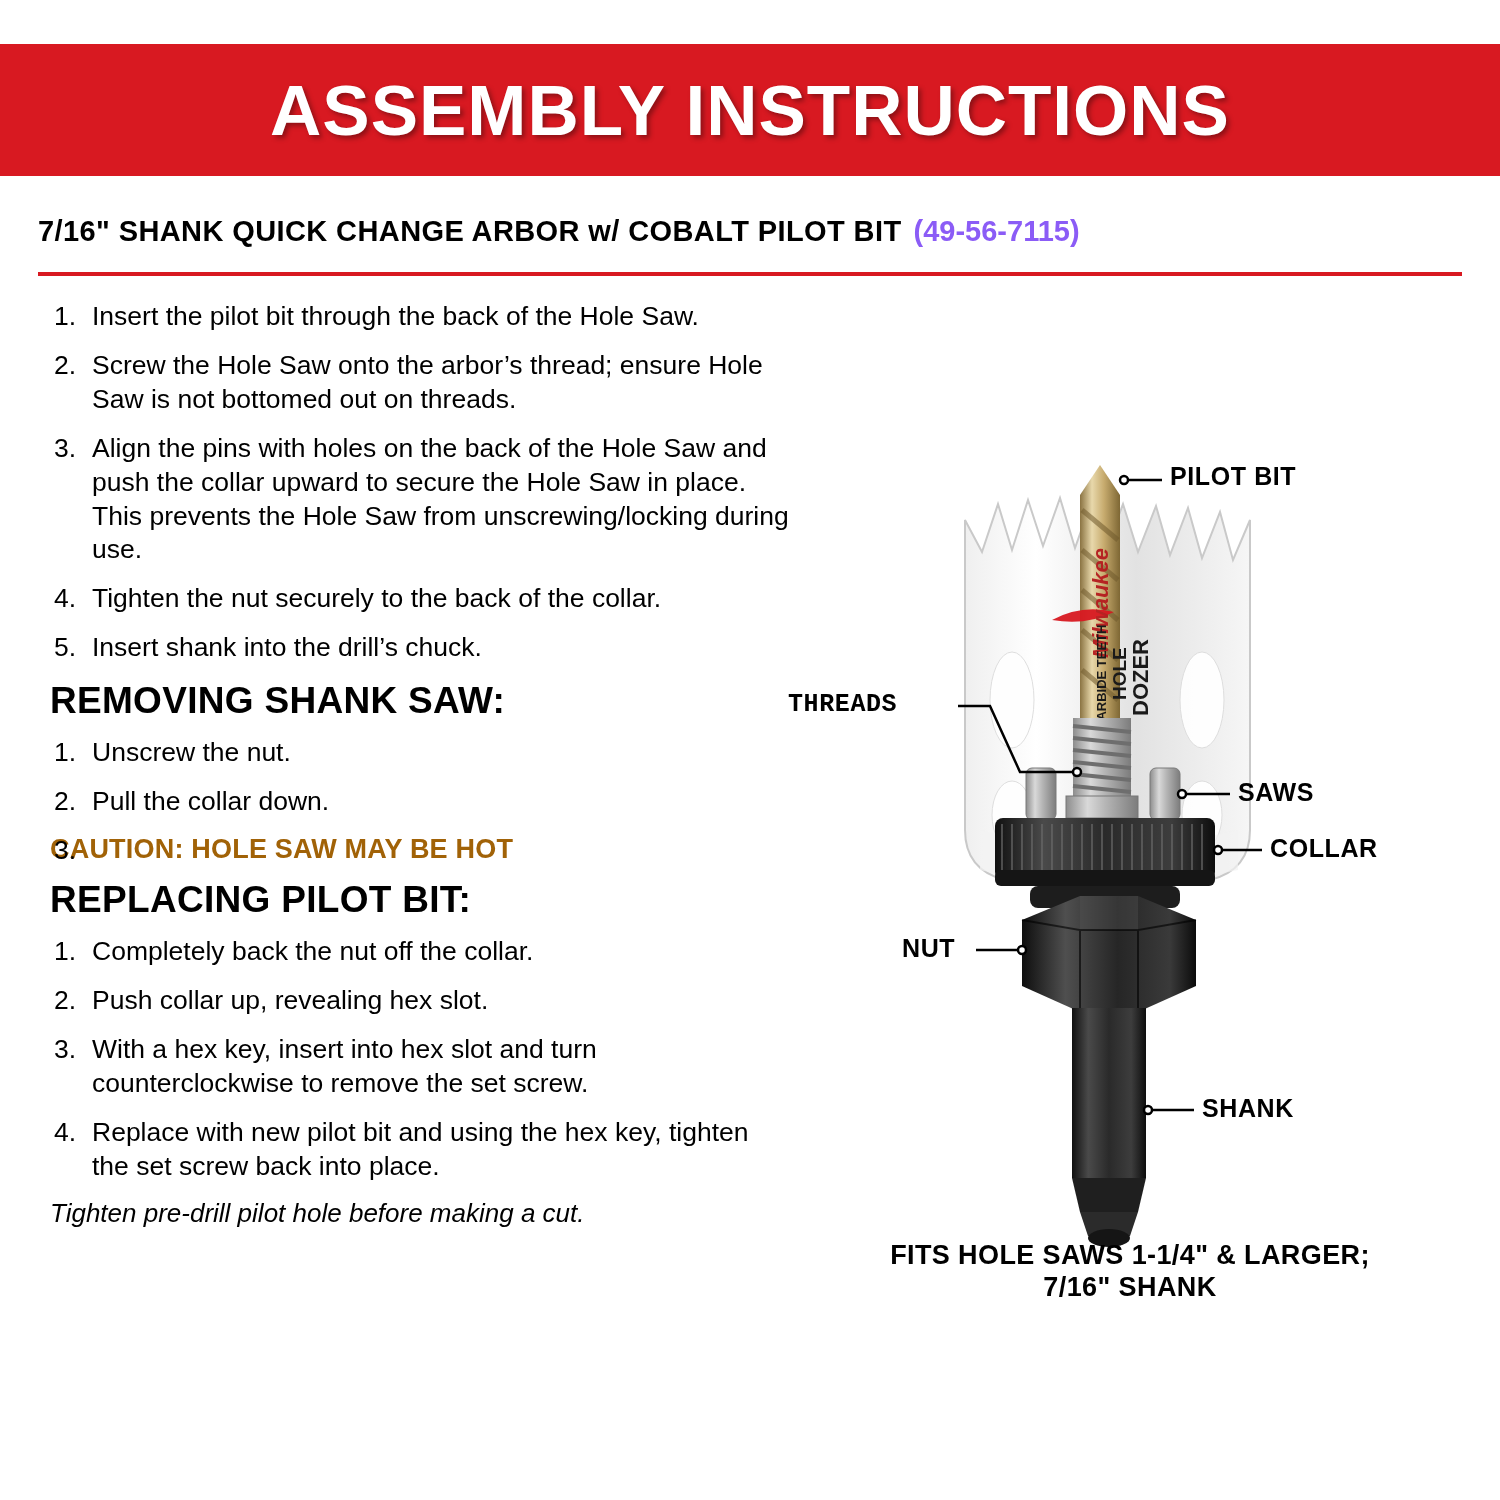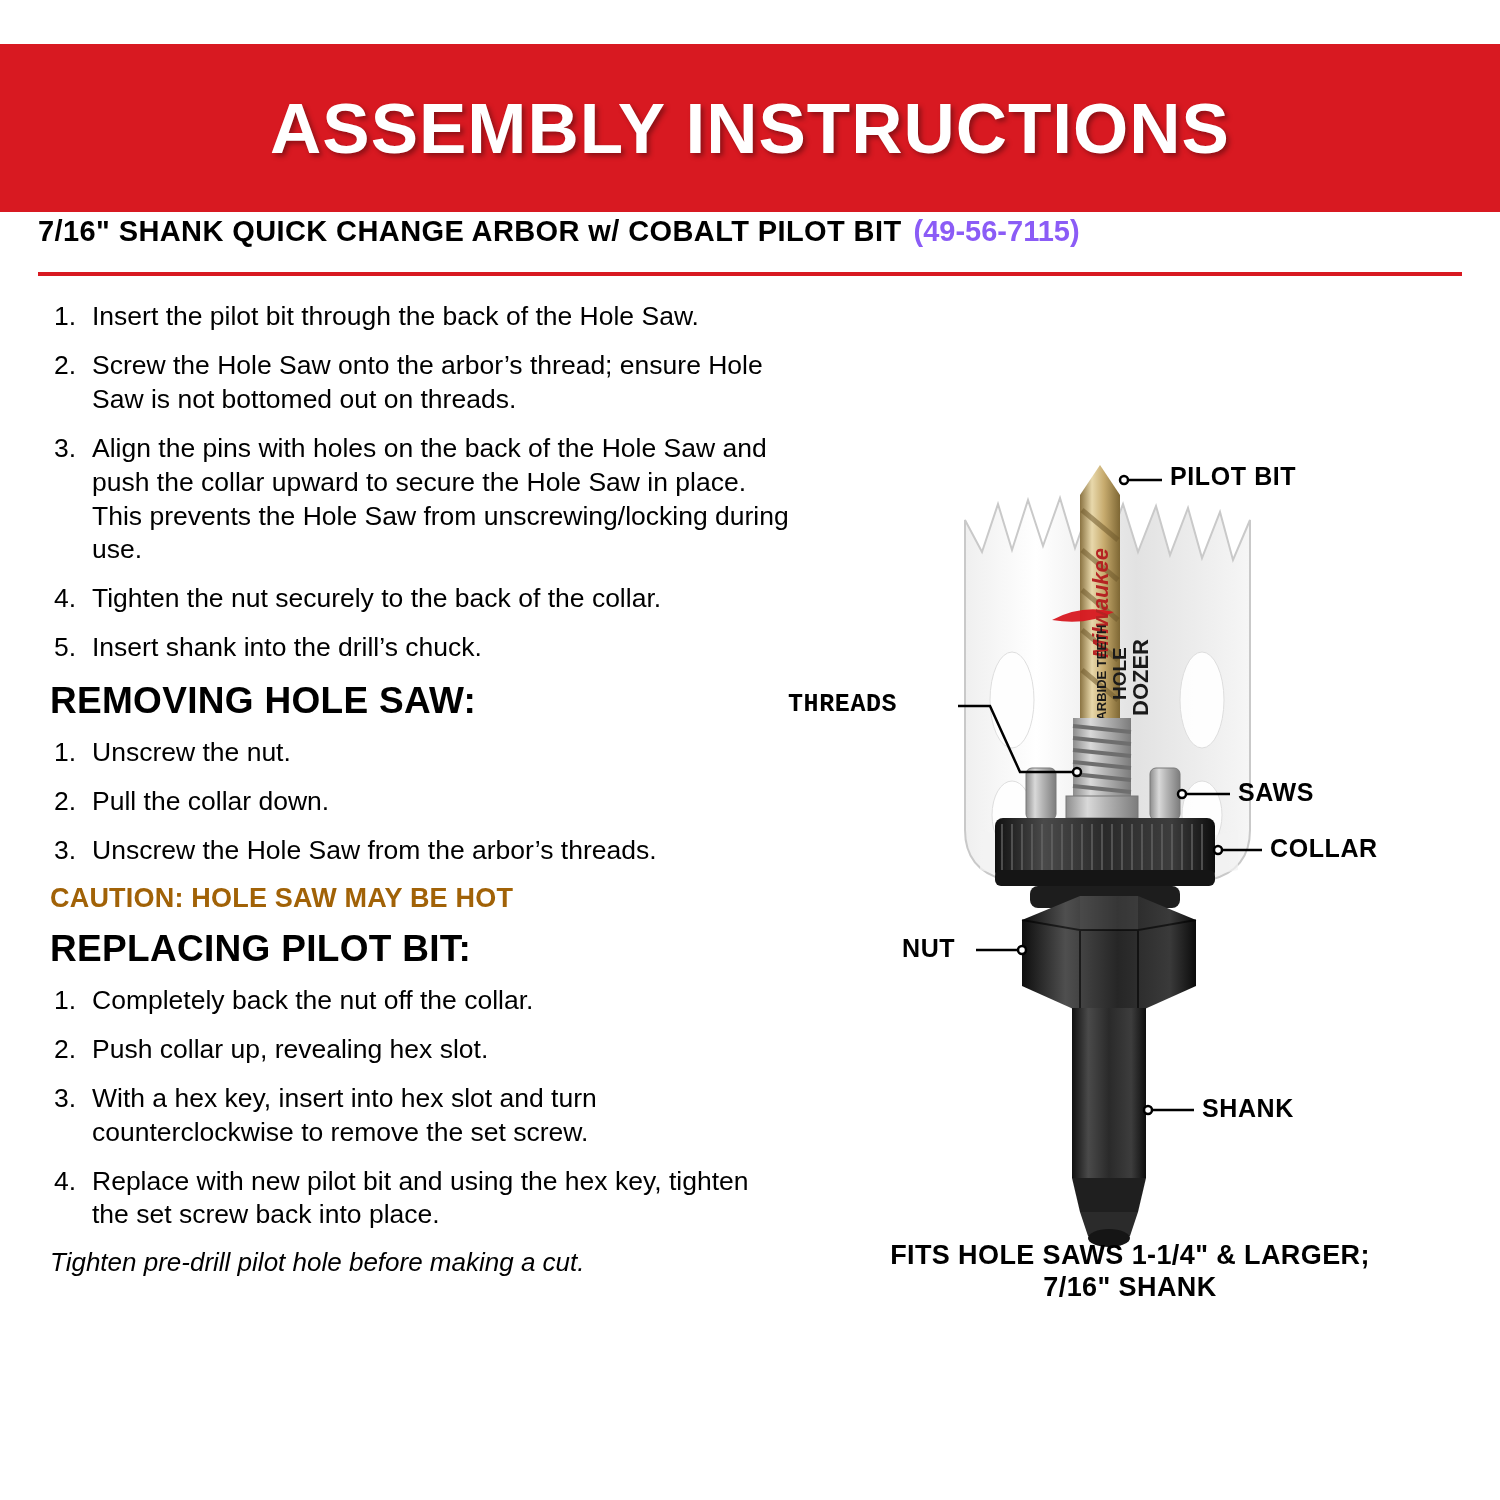--- a/index.html
+++ b/index.html
@@ -13,21 +13,21 @@
   #page {
     position: relative;
     width: 1500px; height: 1500px;
     background: #ffffff;
   }
 
   
   .header-bar {
     position: absolute;
     left: 0; top: 44px;
-    width: 1500px; height: 168px;
+    width: 1500px; height: 132px;
     background: #d81921;
     display: flex;
     align-items: center;
     justify-content: center;
   }
   .header-title {
     color: #ffffff;
     font-size: 71px;
     font-weight: bold;
     letter-spacing: 1px;
@@ -160,25 +160,25 @@
   <div class="content">
 
     <ol class="steps">
       <li><span class="num">1.</span><span>Insert the pilot bit through the back of the Hole Saw.</span></li>
       <li><span class="num">2.</span><span>Screw the Hole Saw onto the arbor’s thread; ensure Hole Saw is not bottomed out on threads.</span></li>
       <li><span class="num">3.</span><span>Align the pins with holes on the back of the Hole Saw and push the collar upward to secure the Hole Saw in place. This prevents the Hole Saw from unscrewing/locking during use.</span></li>
       <li><span class="num">4.</span><span>Tighten the nut securely to the back of the collar.</span></li>
       <li><span class="num">5.</span><span>Insert shank into the drill’s chuck.</span></li>
     </ol>
 
-    <h2 class="section">REMOVING HOLE SAW:</h2>
+    <h2 class="section">REMOVING SHANK SAW:</h2>
     <ol class="steps">
       <li><span class="num">1.</span><span>Unscrew the nut.</span></li>
       <li><span class="num">2.</span><span>Pull the collar down.</span></li>
-      <li><span class="num">3.</span><span>Unscrew the Hole Saw from the arbor’s threads.</span></li>
+      <li><span class="num">3.</span></li>
     </ol>
 
     <div class="caution">CAUTION:  HOLE SAW MAY BE HOT</div>
 
     <h2 class="section">REPLACING PILOT BIT:</h2>
     <ol class="steps">
       <li><span class="num">1.</span><span>Completely back the nut off the collar.</span></li>
       <li><span class="num">2.</span><span>Push collar up, revealing hex slot.</span></li>
       <li><span class="num">3.</span><span>With a hex key, insert into hex slot and turn counterclockwise to remove the set screw.</span></li>
       <li><span class="num">4.</span><span>Replace with new pilot bit and using the hex key, tighten the set screw back into place.</span></li>

